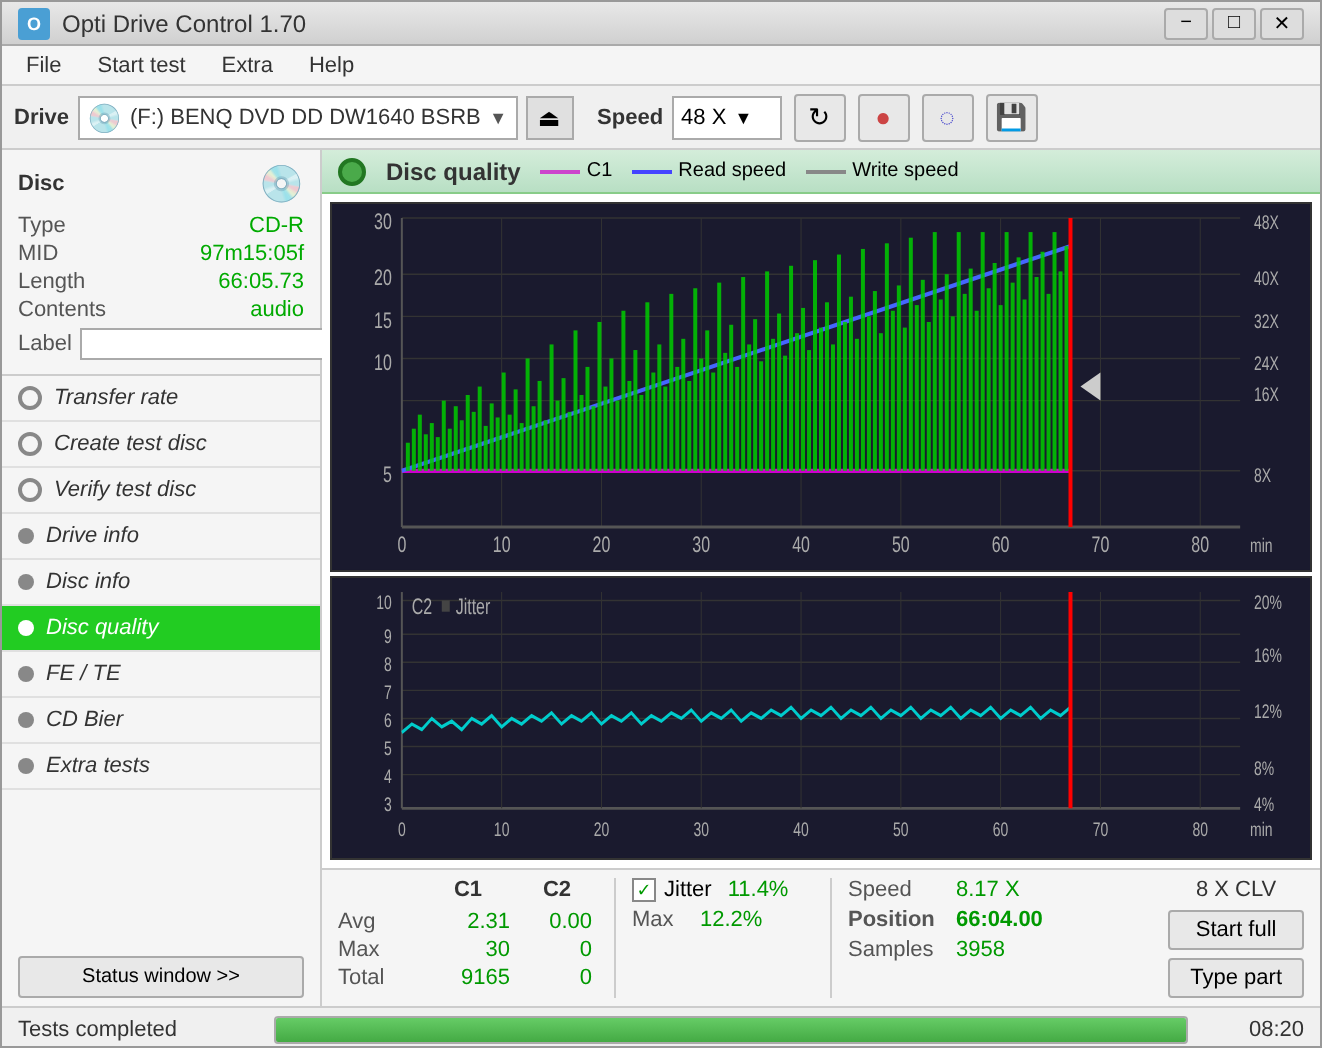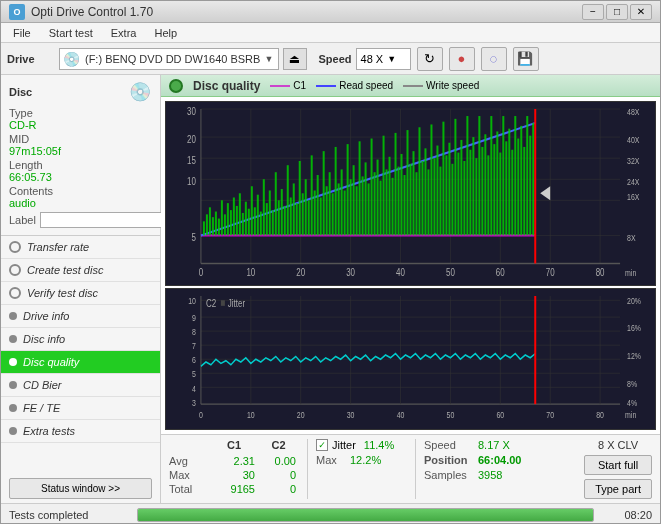--- a/index.html
+++ b/index.html
@@ -85,21 +85,21 @@
       display: flex;
       align-items: center;
       padding: 0 6px;
       border-bottom: 1px solid #ccc;
       gap: 4px;
     }
     .drive-label {
       font-size: 11px;
       font-weight: bold;
       color: #333;
-      margin-right: 20px;
+      margin-right: 0;
       text-align: right;
     }
     .drive-select {
       display: flex;
       align-items: center;
       background: white;
       border: 1px solid #aaa;
       height: 22px;
       padding: 0 4px;
       min-width: 220px;
@@ -187,21 +187,20 @@
     }
     .disc-title {
       font-size: 11px;
       font-weight: bold;
       color: #333;
     }
     .disc-row {
       display: flex;
       justify-content: space-between;
       margin-bottom: 2px;
-      flex-direction: column;
     }
     .disc-row-label {
       color: #555;
       font-size: 11px;
     }
     .disc-row-value {
       color: #00aa00;
       font-size: 11px;
     }
     .disc-label-row {
@@ -504,25 +503,25 @@
       <div class="nav-item">
         <div class="nav-dot"></div>
         <span>Disc info</span>
       </div>
       <div class="nav-item active">
         <div class="nav-dot" style="background:white;"></div>
         <span>Disc quality</span>
       </div>
       <div class="nav-item">
         <div class="nav-dot"></div>
-        <span>CD Bier</span>
+        <span>FE / TE</span>
       </div>
       <div class="nav-item">
         <div class="nav-dot"></div>
-        <span>FE / TE</span>
+        <span>CD Bier</span>
       </div>
       <div class="nav-item">
         <div class="nav-dot"></div>
         <span>Extra tests</span>
       </div>
     </div>
 
     <div class="status-window-btn">Status window &gt;&gt;</div>
   </div>
 

